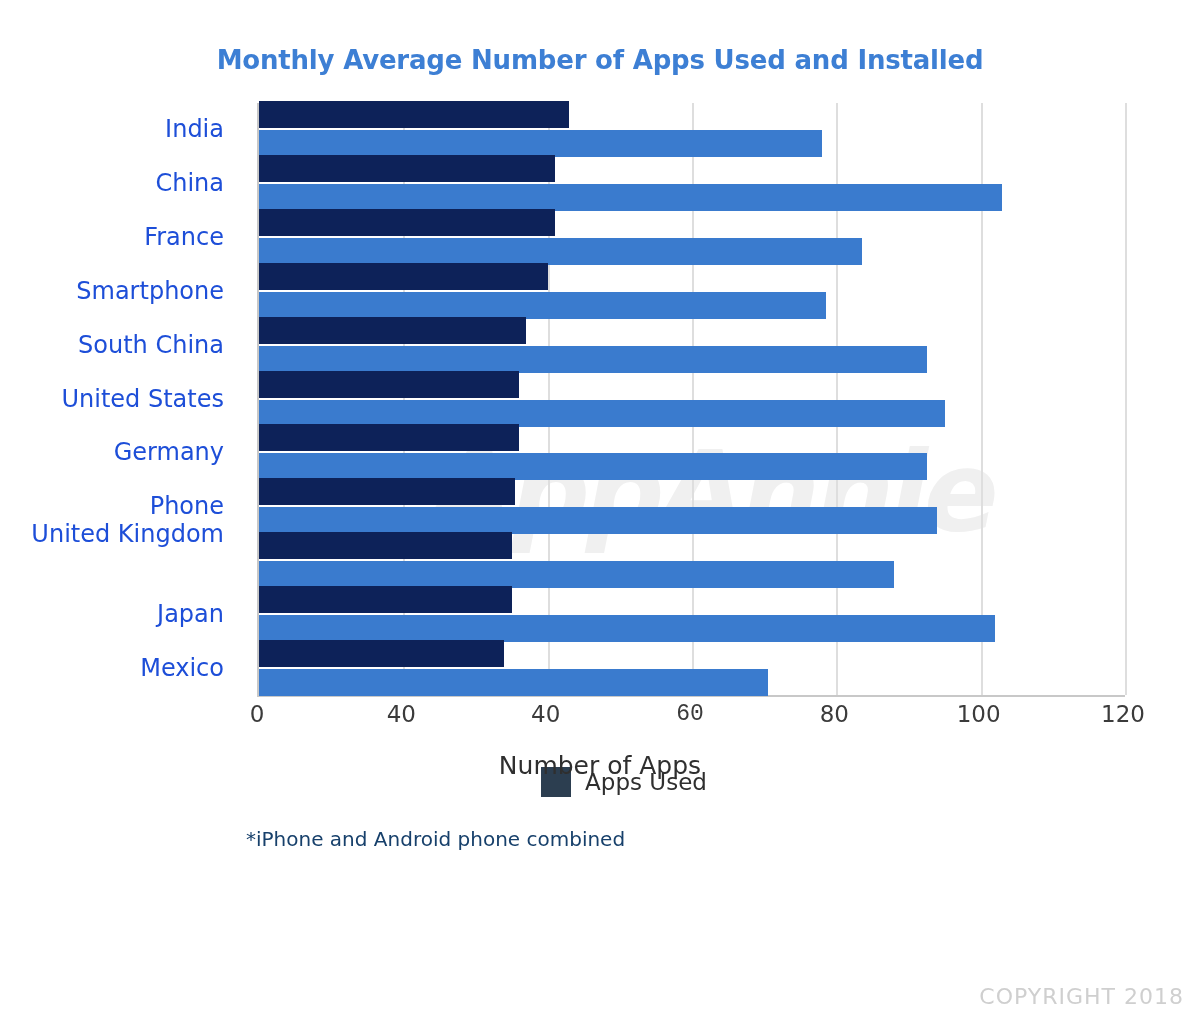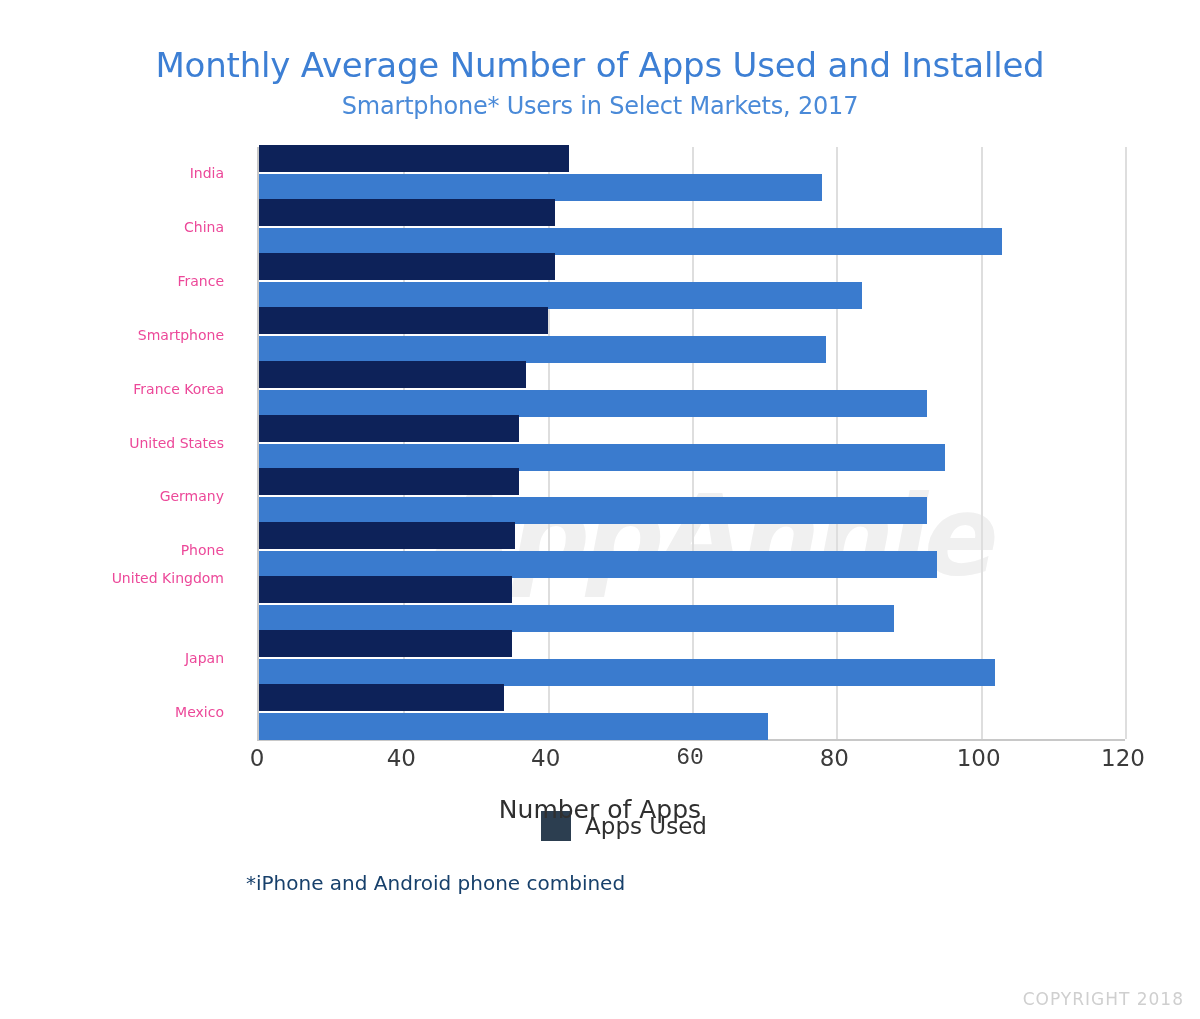--- a/index.html
+++ b/index.html
@@ -15,22 +15,22 @@
     overflow: hidden;
     position: relative;
   }
 
   
   .title-block {
     padding-top: 44px;
     text-align: center;
   }
   .chart-title {
-    font-size: 34px;
-    font-weight: normal;
+    font-size: 26px;
+    font-weight: bold;
     color: #3d7fd4;
     line-height: 1.25;
     letter-spacing: -0.2px;
   }
   .chart-subtitle {
     font-size: 24px;
     font-weight: normal;
     color: #4a8ad8;
     line-height: 1.25;
     margin-top: 4px;
@@ -63,22 +63,22 @@
     position: absolute;
     left: 0;
     top: 0;
     width: 240px;
     height: 592px;
     z-index: 2;
   }
   .y-label {
     position: absolute;
     right: 16px;
-    font-size: 14px;
-    color: #ec4899;
+    font-size: 24px;
+    color: #1d4ed8;
     white-space: nowrap;
     transform: translateY(-50%);
   }
 
   .plot-area {
     position: absolute;
     left: 257px;
     top: 0;
     width: 866px;
     height: 592px;
@@ -158,43 +158,42 @@
   .footnote {
     margin-top: 30px;
     padding-left: 246px;
     font-size: 20px;
     color: #17406b;
   }
   .copyright {
     position: absolute;
     right: 16px;
     bottom: 10px;
-    font-size: 17px;
+    font-size: 22px;
     letter-spacing: 1px;
     color: #cfcfcf;
   }
 </style>
 </head>
 <body>
 
 <div class="title-block">
   <div class="chart-title">Monthly Average Number of Apps Used and Installed</div>
-  <div class="chart-subtitle">Smartphone* Users in Select Markets, 2017</div>
 </div>
 
 <div class="plot-wrap">
 
   <div class="watermark">AppAnnie</div>
 
   <div class="y-labels" id="y-labels">
       <div class="y-label" style="top: 26.9091px;">India</div>
       <div class="y-label" style="top: 80.7273px;">China</div>
       <div class="y-label" style="top: 134.545px;">France</div>
       <div class="y-label" style="top: 188.364px;">Smartphone</div>
-      <div class="y-label" style="top: 242.182px;">France Korea</div>
+      <div class="y-label" style="top: 242.182px;">South China</div>
       <div class="y-label" style="top: 296px;">United States</div>
       <div class="y-label" style="top: 349.818px;">Germany</div>
       <div class="y-label" style="top: 403.636px;">Phone</div>
       <div class="y-label" style="top: 431px;">United Kingdom</div>
       <div class="y-label" style="top: 511.273px;">Japan</div>
       <div class="y-label" style="top: 565.091px;">Mexico</div>
     </div>
 
   <div class="plot-area" id="plot-area">
       <div class="gridline" style="left: 144.333px;"></div>

